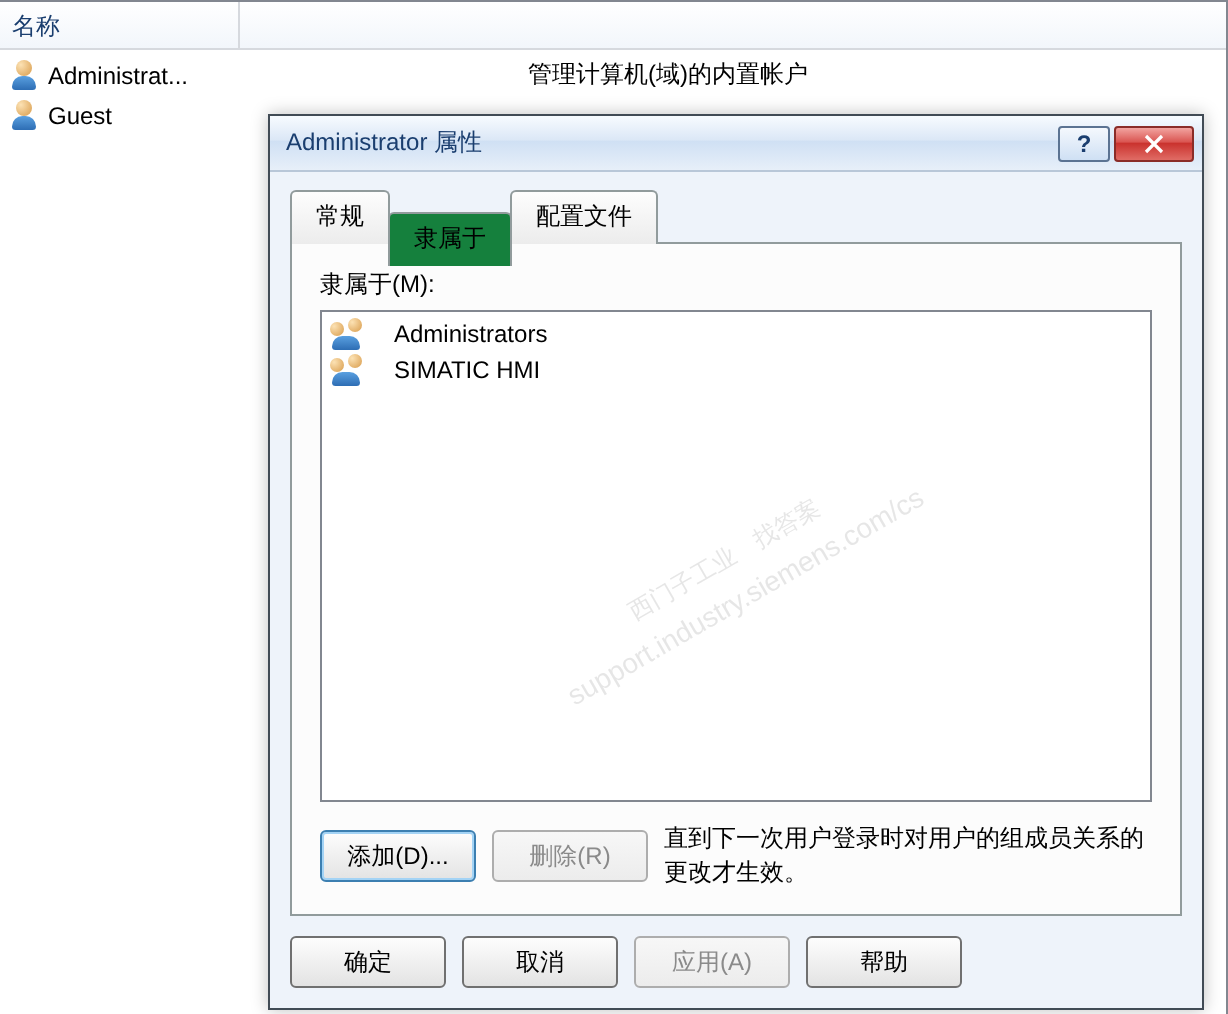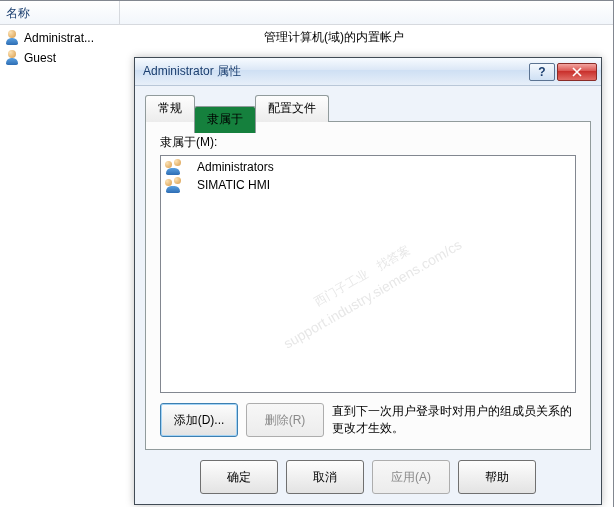--- a/index.html
+++ b/index.html
@@ -28,25 +28,25 @@
 .tb-btn.close svg{width:10px;height:10px}
 .dlg-body{padding:8px 10px 10px;height:calc(100% - 28px);display:flex;flex-direction:column}
 .tabs{display:flex;position:relative;z-index:2}
 .tab{padding:4px 12px;background:linear-gradient(#fdfdfd,#ececec);border:1px solid #919b9c;border-bottom:none;border-radius:3px 3px 0 0;margin-right:-1px;position:relative;top:1px;cursor:default}
 .tab.active{background:#15803d;top:12px;padding-bottom:5px;z-index:3}
 .tab-panel{flex:1;background:#fcfcfc;border:1px solid #919b9c;padding:12px 14px;display:flex;flex-direction:column;position:relative;z-index:1}
 .label{margin-bottom:4px}
 .listbox{flex:1;border:1px solid #828790;background:#fff;padding:2px;overflow:auto;font-family:SimSun,monospace}
 .li{display:flex;align-items:center;gap:16px;padding:1px 2px;cursor:default}
 .row-btns{display:flex;align-items:center;gap:8px;margin-top:10px}
-.btn{min-width:78px;height:34px;padding:0 10px;border:1px solid #707070;border-radius:3px;background:linear-gradient(#fdfdfd,#e3e3e3);cursor:default;display:inline-flex;align-items:center;justify-content:center}
+.btn{min-width:78px;height:14px;padding:12px 10px;border:1px solid #707070;border-radius:3px;background:linear-gradient(#fdfdfd,#e3e3e3);cursor:default;display:inline-flex;align-items:center;justify-content:center}
 .btn:disabled{color:#8a8a8a;background:linear-gradient(#f7f7f7,#ececec);border-color:#adadad}
 .btn.default{border-color:#3c7fb1;box-shadow:0 0 0 1px #a3d3f5 inset}
 .note{flex:1;font-size:12px;line-height:1.4;color:#000}
-.bottom-btns{display:flex;justify-content:center;gap:8px;margin-top:10px}
+.bottom-btns{display:flex;justify-content:flex-start;gap:8px;margin-top:10px}
 .watermark{position:absolute;left:50%;top:50%;transform:translate(-50%,-50%) rotate(-30deg);color:#d7d7d7;font-size:20px;white-space:nowrap;pointer-events:none;text-align:center;line-height:1.6;z-index:0;opacity:.6}
 </style>
 </head>
 <body>
 
 <div class="bg-list">
   <div class="bg-header">
     <div class="col c1">名称</div>
   </div>
   <div class="bg-rows">

